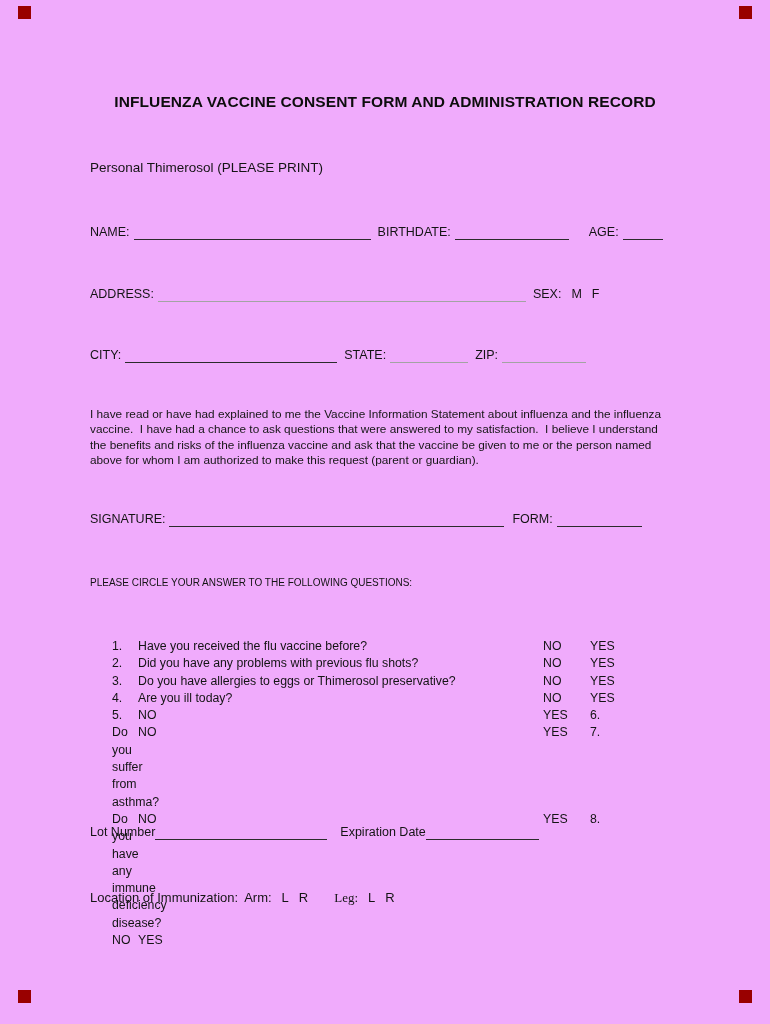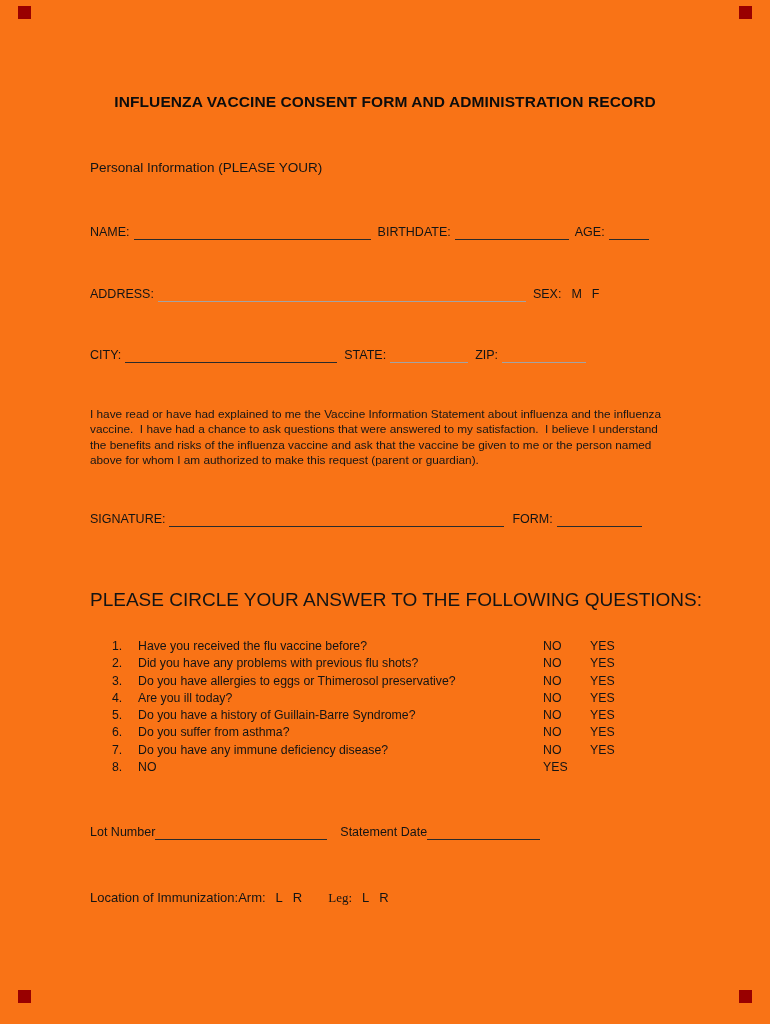--- a/index.html
+++ b/index.html
@@ -1,20 +1,20 @@
 <!DOCTYPE html>
 <html><head>
 <meta charset="utf-8">
 <style>
   * { margin:0; padding:0; box-sizing:border-box; }
   html,body { background:#ffffff; }
   .page {
     position:relative;
     width:770px; height:1024px;
-    background:#f97316;
+    background:#f0abfc;
     font-family:"Liberation Sans","DejaVu Sans",sans-serif;
     color:#111;
     overflow:hidden;
     padding-left:28px;
   }
   .corner {
     position:absolute; width:13px; height:13px;
   }
   .corner.tl { left:18px;  top:6px; }
   .corner.tr { left:739px; top:6px; }
@@ -50,56 +50,56 @@
   .row-city      { top:345px; }
   .row-signature { top:509px; }
   .row-lot       { top:822px; }
   .row-location  { top:887px; font-size:13px; }
 
   .consent {
     top:407px; width:582px;
     font-size:11.8px; line-height:15.4px;
     color:#161616; white-space:pre-wrap;
   }
-  .circle-h { top:577px; font-size:19px; color:#141414;margin-top:12px; }
+  .circle-h { top:577px; font-size:10px; color:#141414; }
 
   .q-grid {
     position:absolute; left:112px; top:638px;
     display:grid;
     grid-template-columns:26px 405px 47px 40px;
     font-size:12.3px; line-height:17.3px; color:#141414;
   }
   .q-grid .qnum { }
   .q-grid .ans { }
 
   .opt { display:inline-block; }
   .m-l { margin-left:10px; }
-  .m-s { }
+  .m-s { margin-left:6px; }
   .m-xl { margin-left:26px;font-family:Liberation Serif, serif; }
 </style>
 </head>
 <body>
 
 <div class="page">
 
   <div class="corner tl" style="background: rgb(153, 0, 0);"></div>
   <div class="corner tr" style="background: rgb(153, 0, 0);"></div>
   <div class="corner bl" style="background: rgb(153, 0, 0);"></div>
   <div class="corner br" style="background: rgb(153, 0, 0);"></div>
 
   <div class="abs doc-title" style="left:0;">INFLUENZA VACCINE CONSENT FORM AND ADMINISTRATION RECORD</div>
 
-  <div class="abs section-h">Personal Information (PLEASE YOUR)</div>
+  <div class="abs section-h">Personal Thimerosol (PLEASE PRINT)</div>
 
   <div class="abs frow row-name">
     <span class="lbl">NAME:</span>
     <span class="fl" style="width:237px;"></span>
     <span class="lbl" style="margin-left:7px;">BIRTHDATE:</span>
     <span class="fl" style="width:114px;"></span>
-    <span class="lbl" style="margin-left:6px;">AGE:</span>
+    <span class="lbl" style="margin-left:20px;">AGE:</span>
     <span class="fl" style="width:40px;"></span>
   </div>
 
   <div class="abs frow row-city">
     <span class="lbl">CITY:</span>
     <span class="fl" style="width:212px;"></span>
     <span class="lbl" style="margin-left:7px;">STATE:</span>
     <span class="fl gray" style="width:78px;"></span>
     <span class="lbl" style="margin-left:7px;">ZIP:</span>
     <span class="fl gray" style="width:84px;"></span>
@@ -139,21 +139,20 @@
     <span>Do you have allergies to eggs or Thimerosol preservative?</span>
     <span class="ans">NO</span>
     <span class="ans">YES</span>
 
     <span class="qnum">4.</span>
     <span>Are you ill today?</span>
     <span class="ans">NO</span>
     <span class="ans">YES</span>
 
     <span class="qnum">5.</span>
-    <span>Do you have a history of Guillain-Barre Syndrome?</span>
     <span class="ans">NO</span>
     <span class="ans">YES</span>
 
     <span class="qnum">6.</span>
     <span>Do you suffer from asthma?</span>
     <span class="ans">NO</span>
     <span class="ans">YES</span>
 
     <span class="qnum">7.</span>
     <span>Do you have any immune deficiency disease?</span>
@@ -161,21 +160,21 @@
     <span class="ans">YES</span>
 
     <span class="qnum">8.</span>
     <span class="ans">NO</span>
     <span class="ans">YES</span>
   </div>
 
   <div class="abs frow row-lot">
     <span class="lbl">Lot Number</span>
     <span class="fl" style="width:172px; margin-left:0;"></span>
-    <span class="lbl" style="margin-left:13px;">Statement Date</span>
+    <span class="lbl" style="margin-left:13px;">Expiration Date</span>
     <span class="fl" style="width:113px; margin-left:0;"></span>
   </div>
 
   <div class="abs frow row-location">
     <span class="lbl">Location of Immunization:</span>
     <span class="lbl m-s">Arm:</span>
     <span class="lbl opt m-l">L</span>
     <span class="lbl opt m-l">R</span>
     <span class="lbl m-xl">Leg:</span>
     <span class="lbl opt m-l">L</span>

